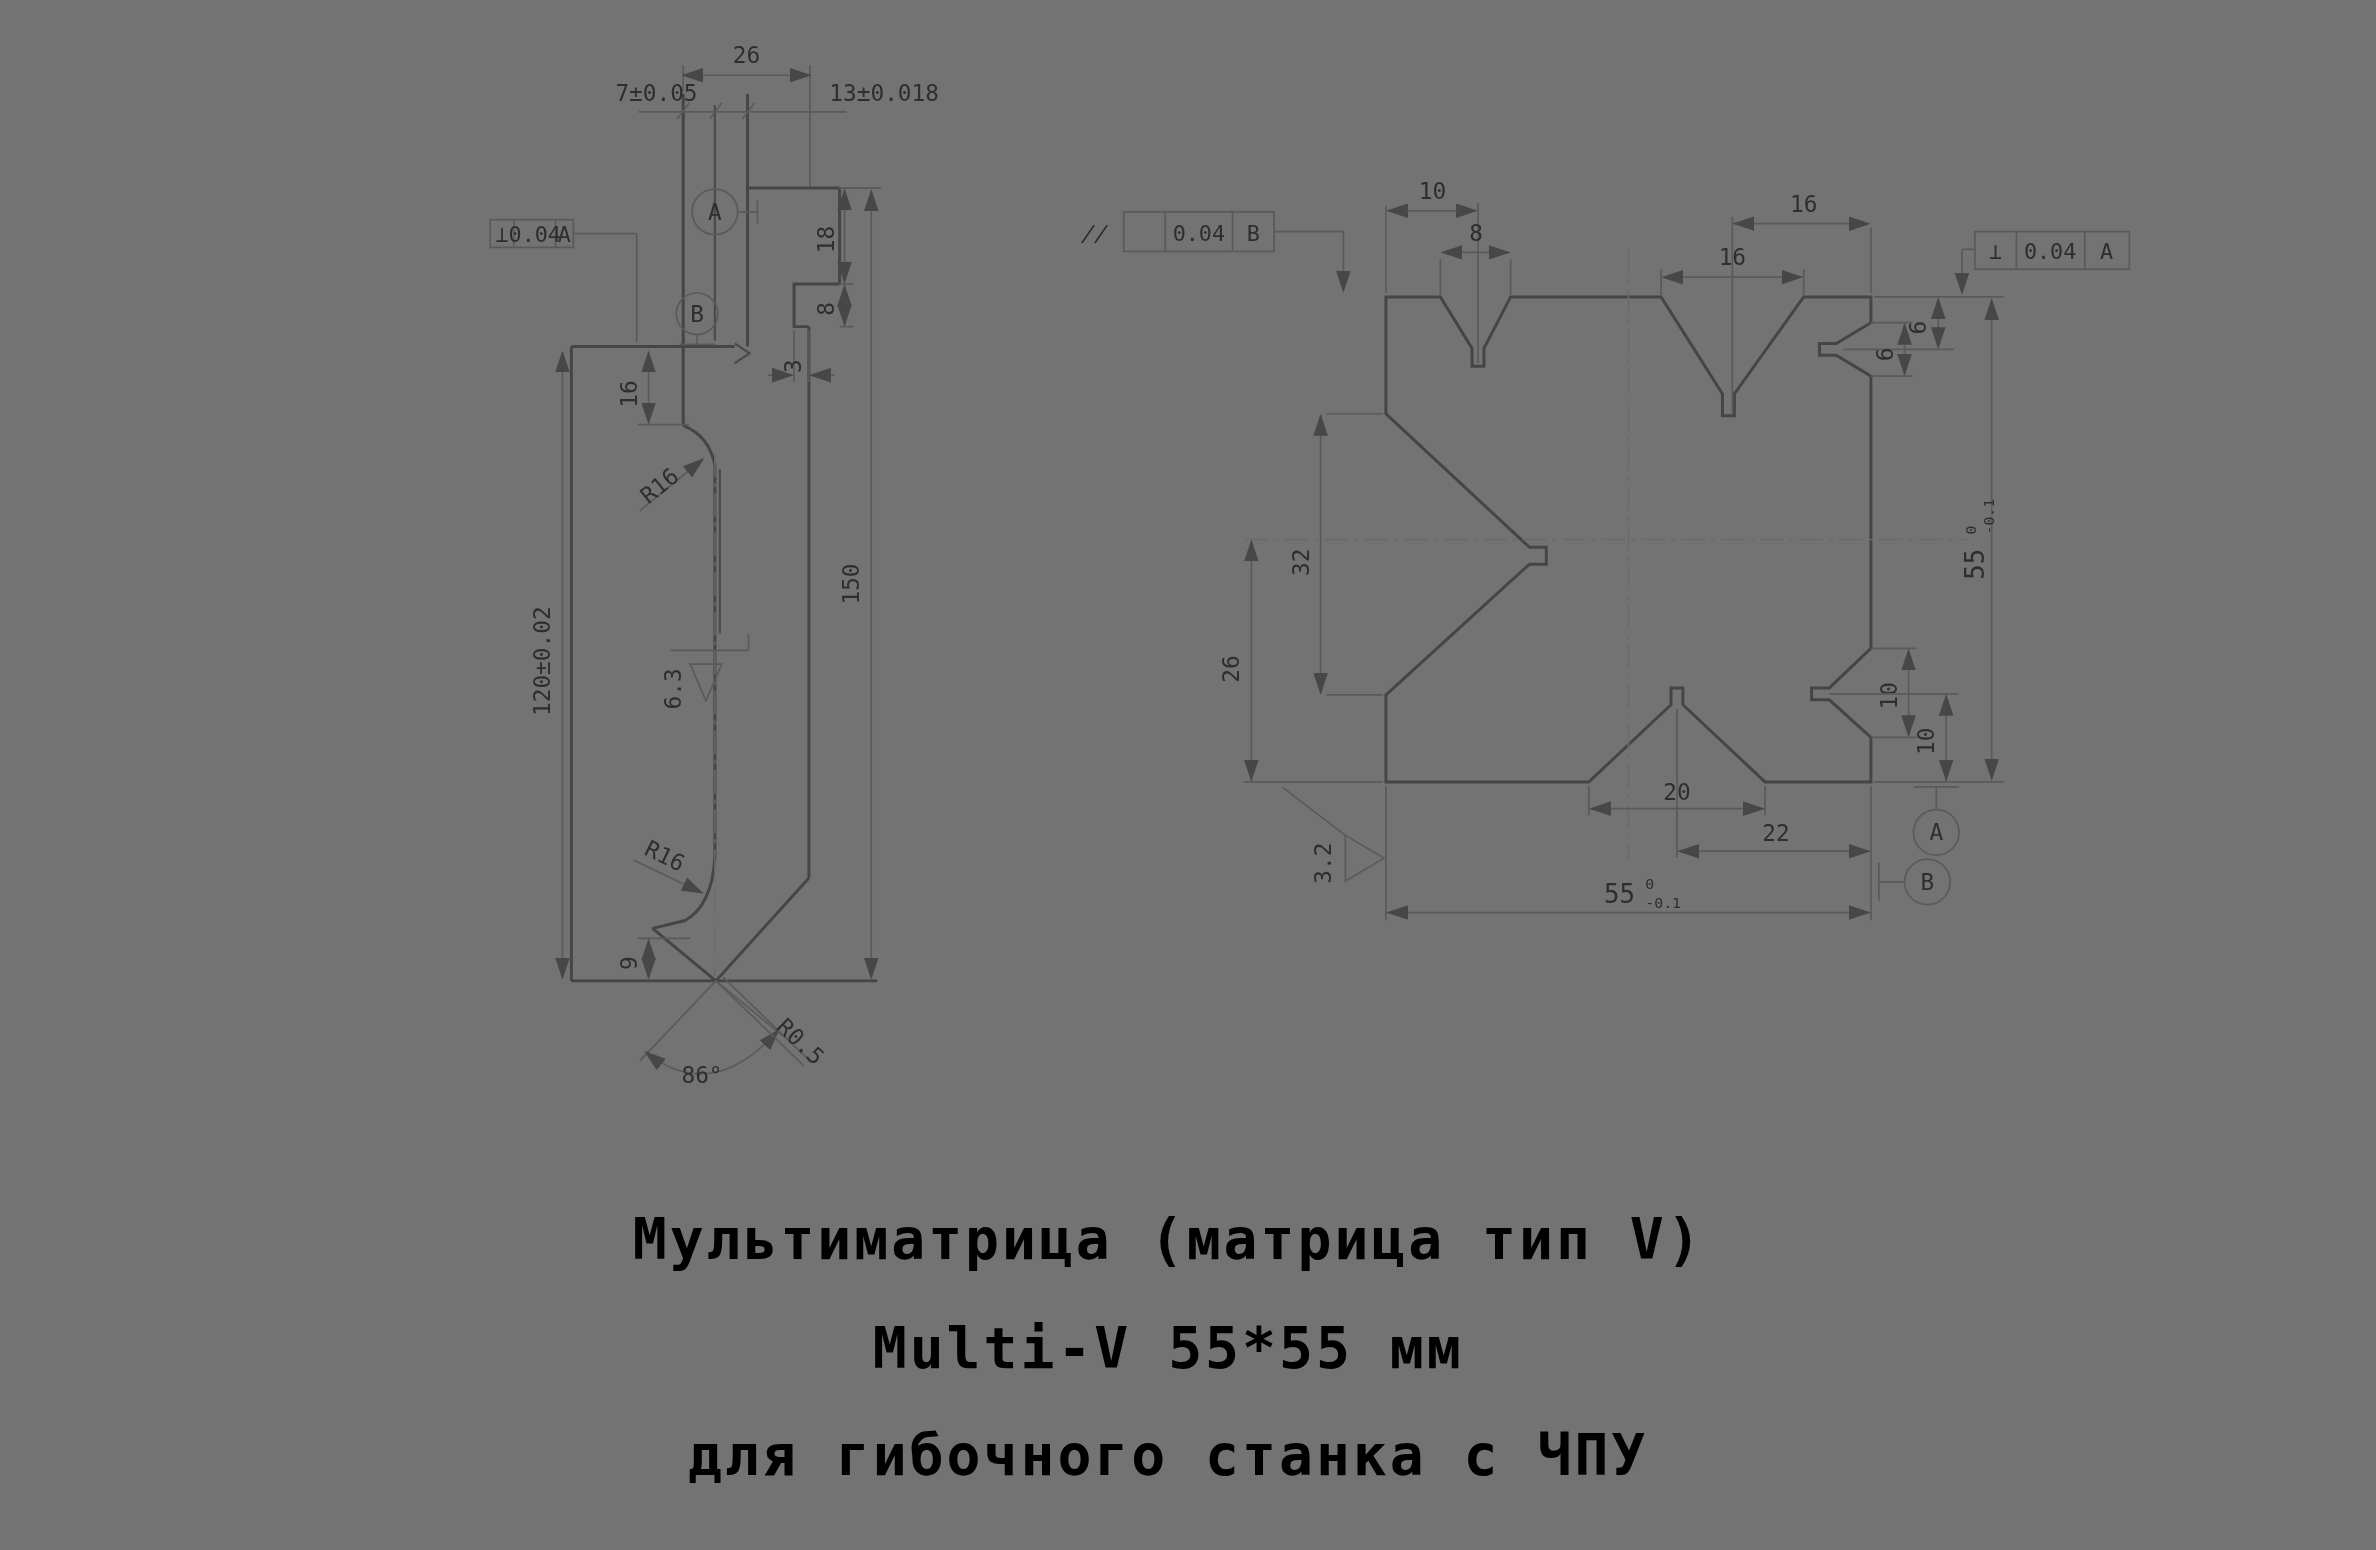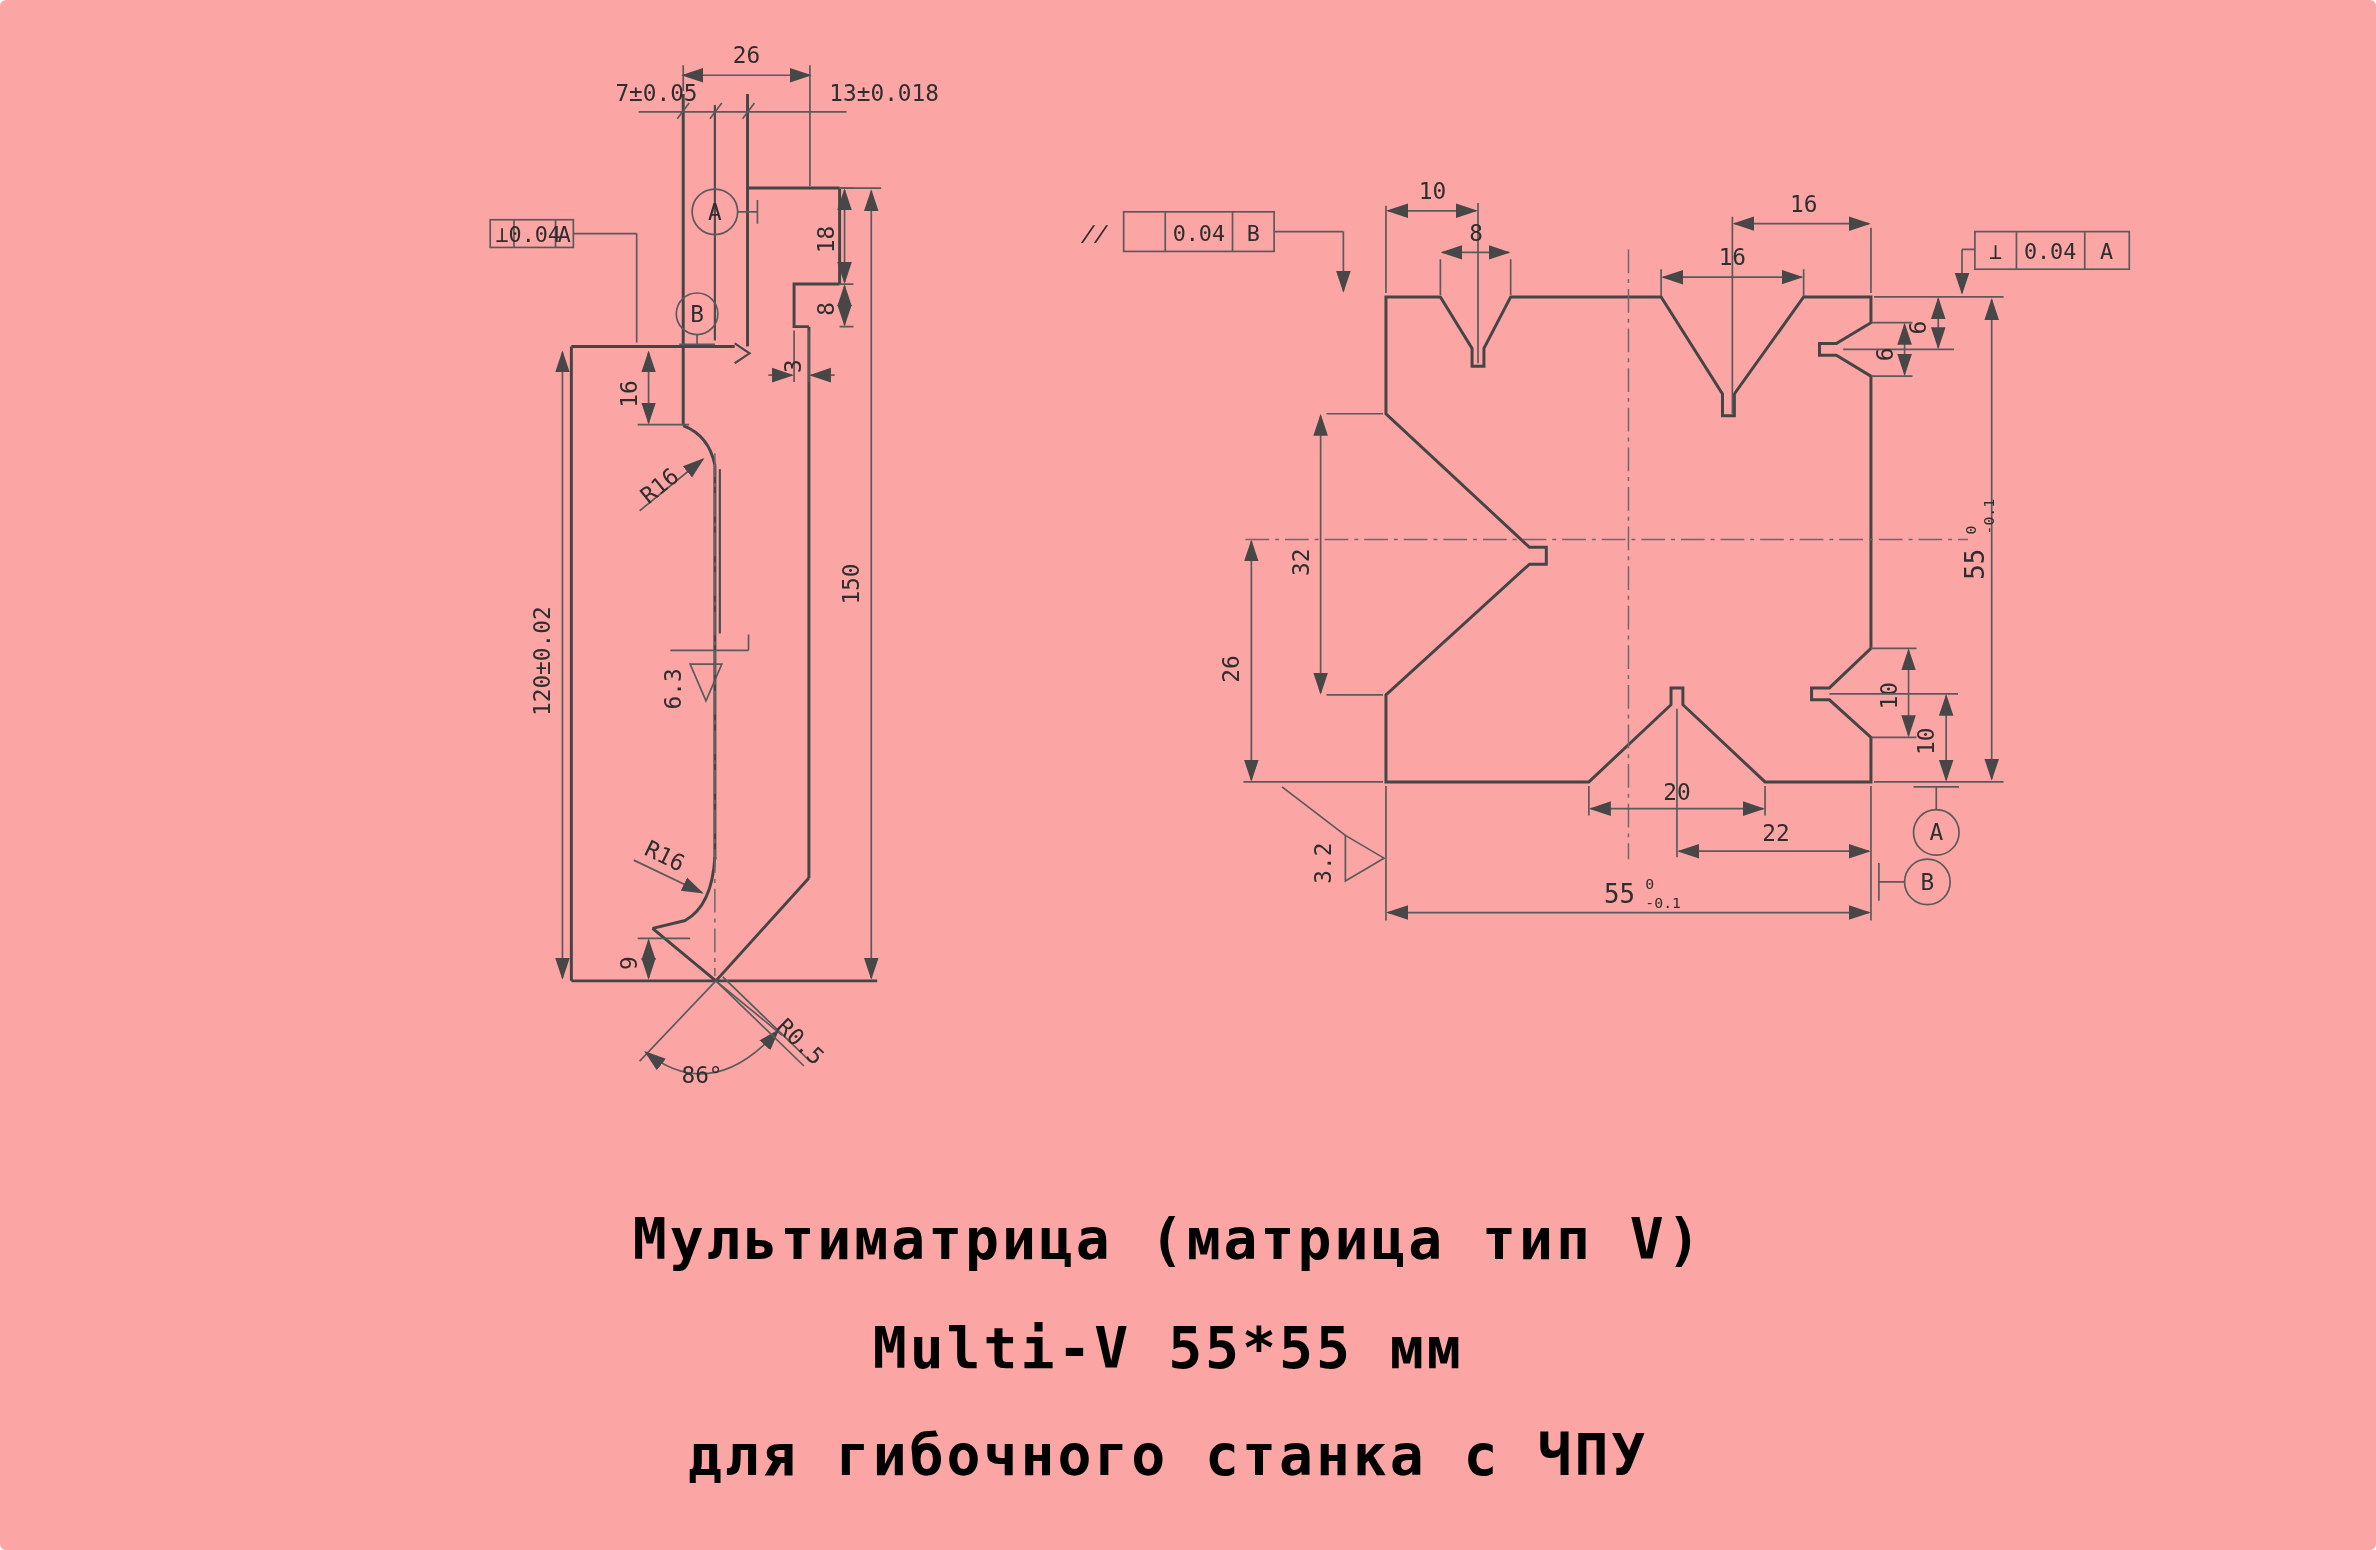--- a/index.html
+++ b/index.html
@@ -1,17 +1,17 @@
 <!DOCTYPE html>
 <html><head>
 <meta charset="utf-8">
 <style>
   html,body{margin:0;padding:0;background:#fdfdfd;}
-  #stage{position:relative;width:2376px;height:1550px;background:#fca5a5;overflow:hidden;
-         font-family:"DejaVu Sans Mono", monospace;border-radius:6px;}
+  #stage{position:relative;width:2376px;height:1550px;background:#737373;overflow:hidden;
+         font-family:"DejaVu Sans Mono", monospace;}
   svg{position:absolute;left:0;top:0;}
   .ol{stroke:#454545;stroke-width:3;fill:none;stroke-linejoin:miter;}
   .ol2{stroke:#4a4a4a;stroke-width:2.2;fill:none;}
   .th{stroke:#5a5a5a;stroke-width:1.7;fill:none;}
   .cl{stroke:#6a6a6a;stroke-width:1.5;fill:none;stroke-dasharray:24 6 4 6;}
   text{fill:#2e2e2e;font-family:"DejaVu Sans Mono", monospace;font-size:23px;text-anchor:middle;}
   .sm{font-size:15px;text-anchor:start;}
   .big{font-size:26px;}
   .frameTxt{font-size:22px;}
   .cap{font-size:57px;font-weight:bold;letter-spacing:3px;fill:#000;}

